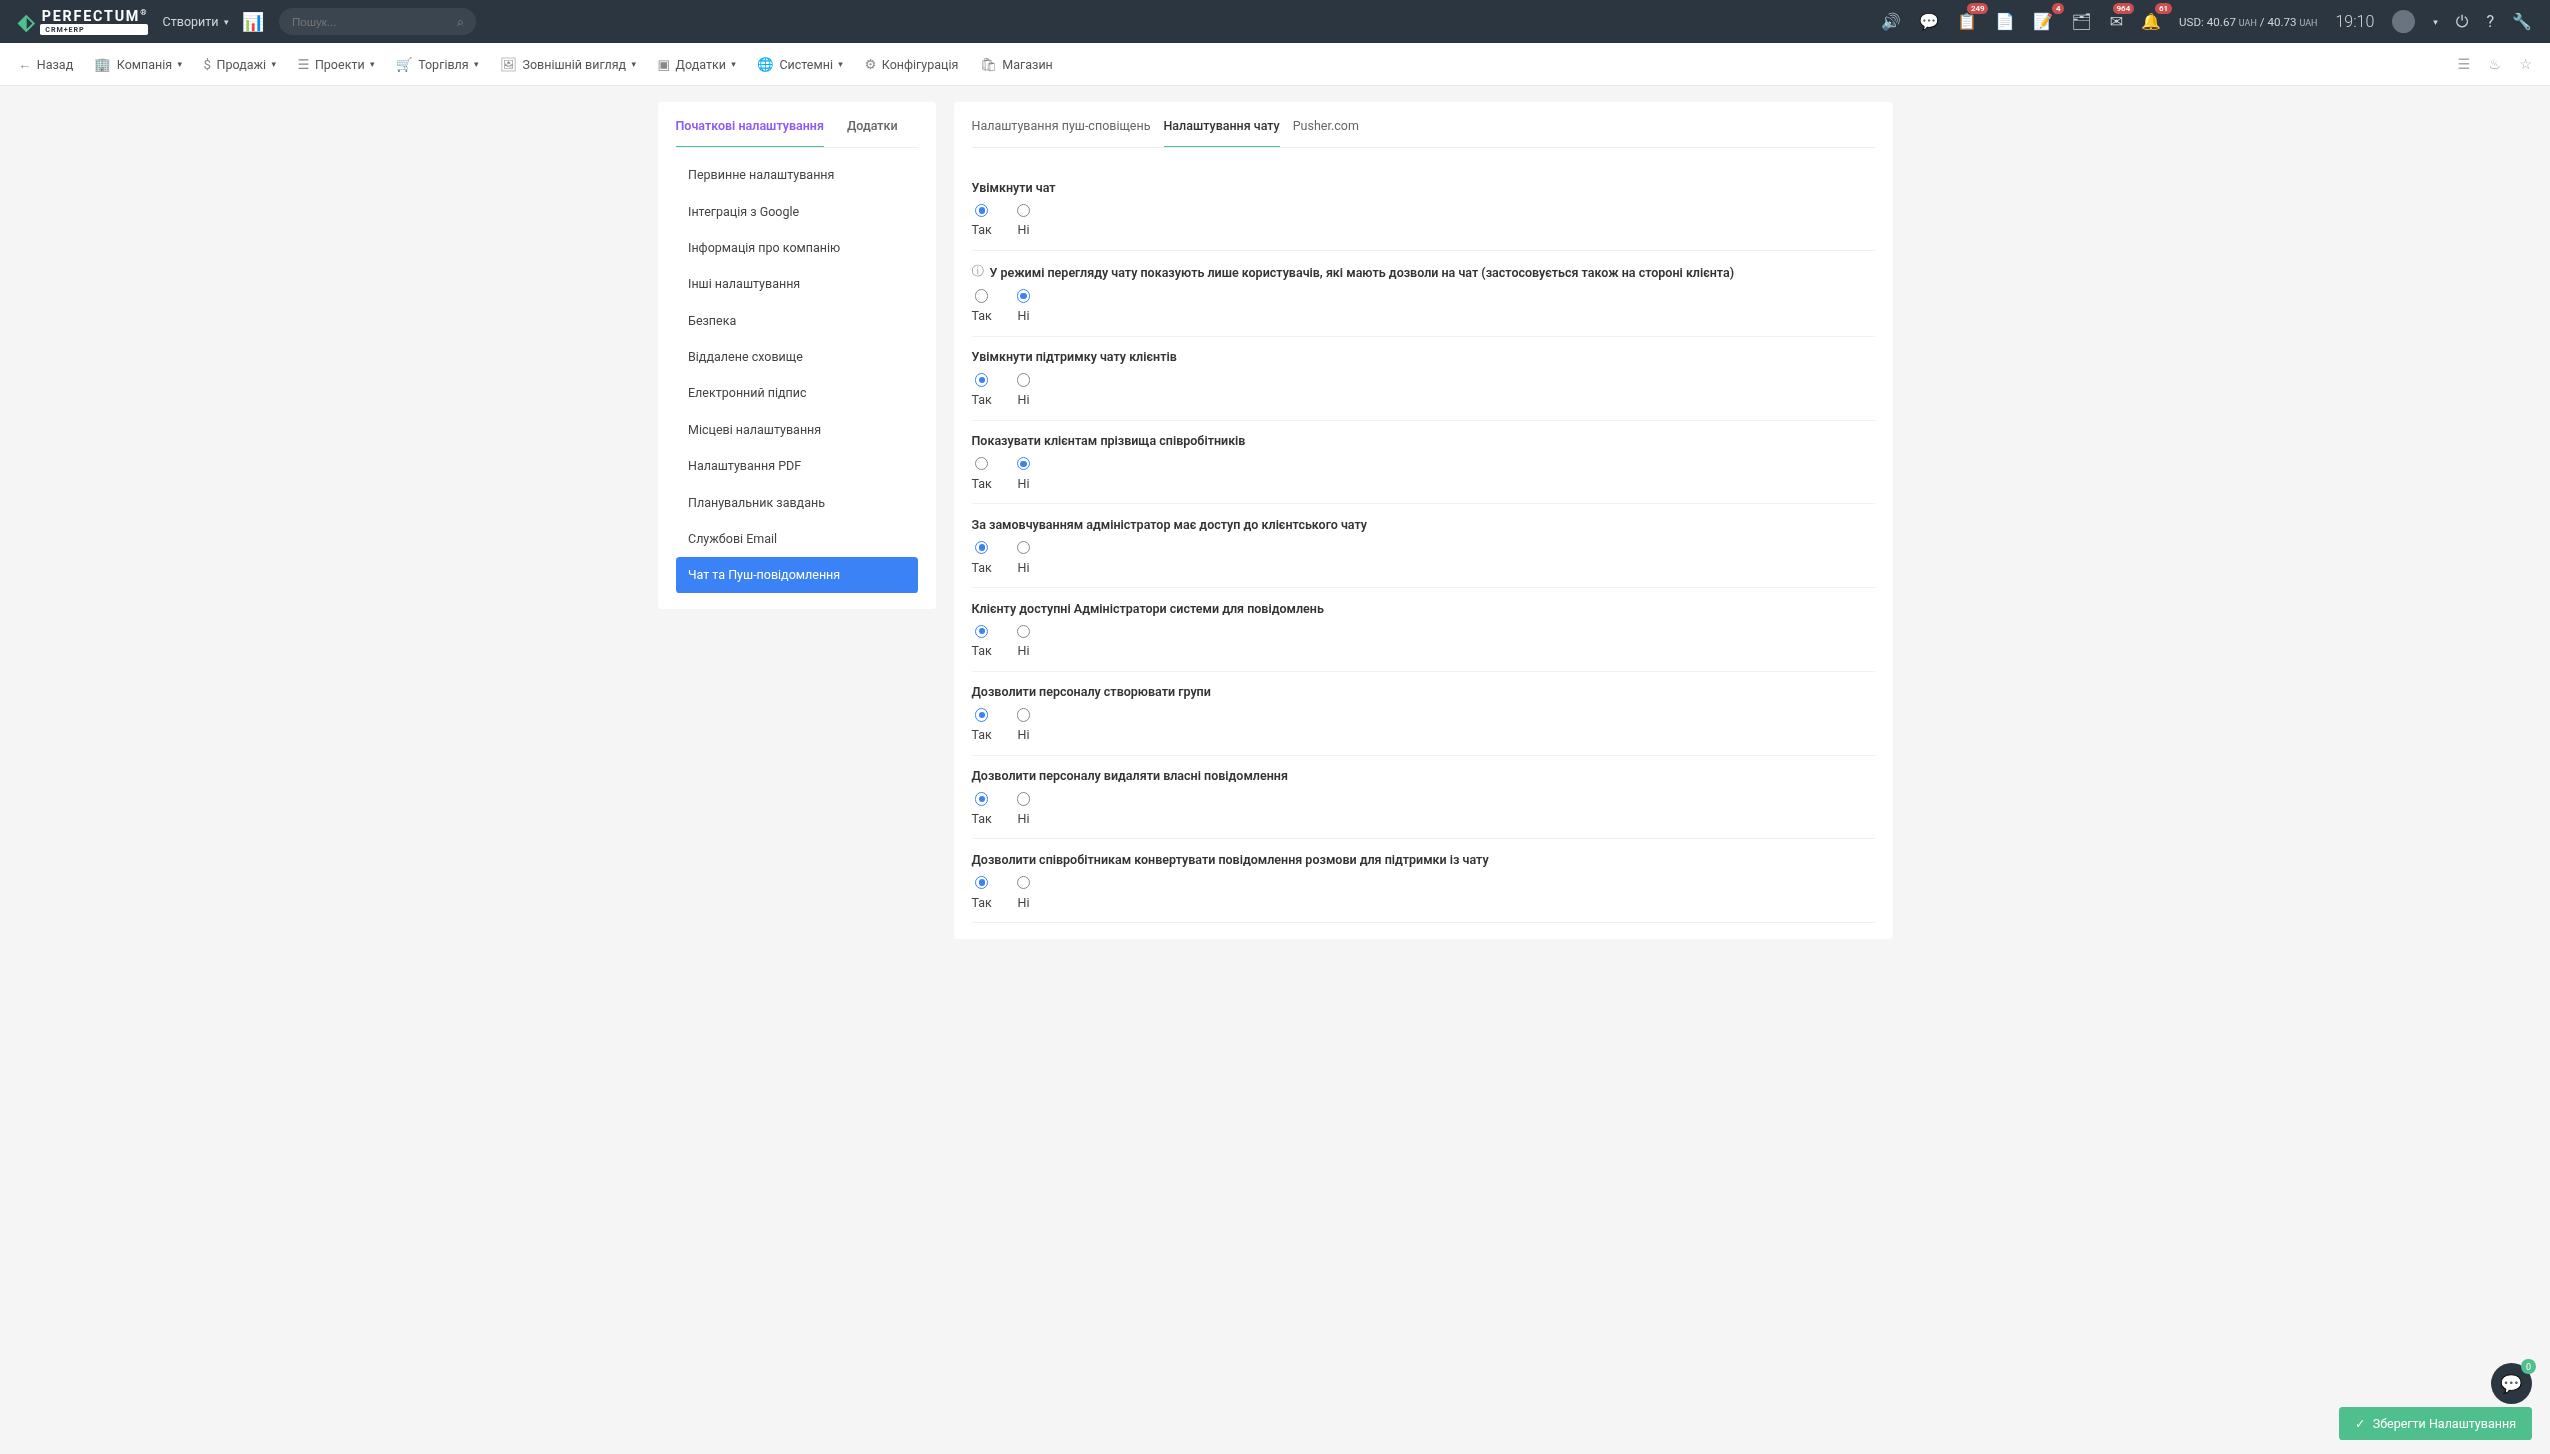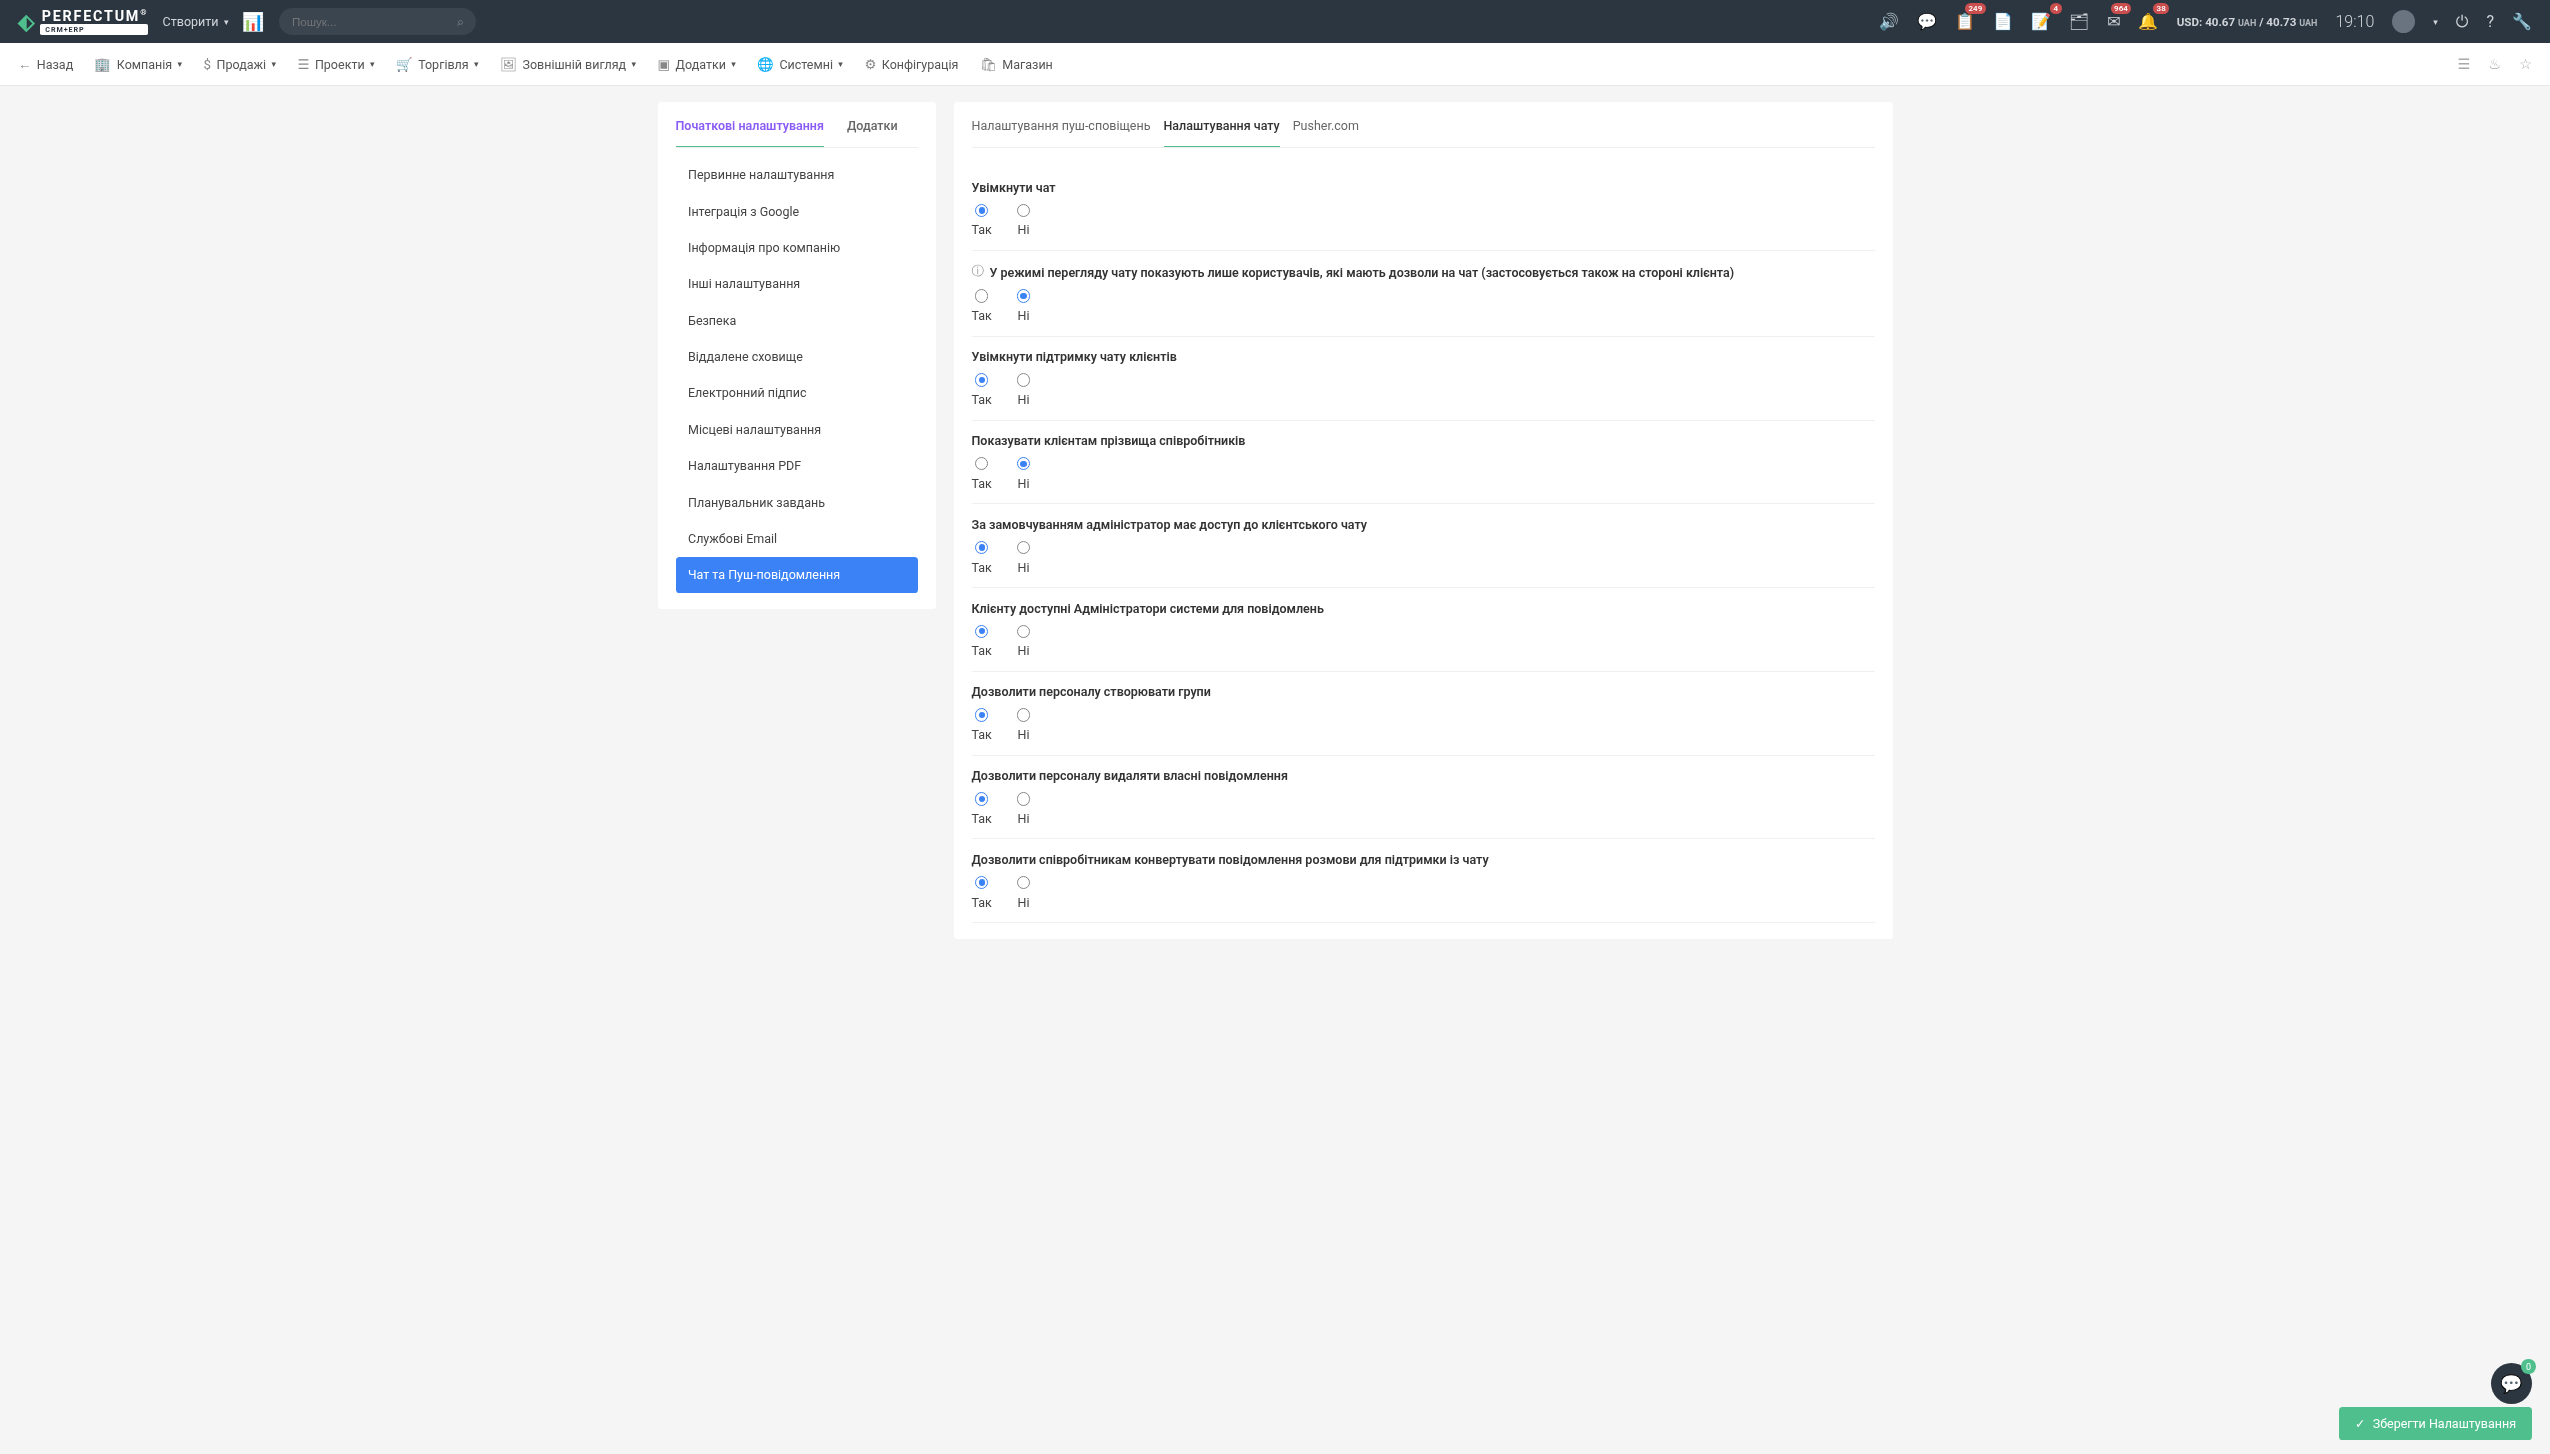--- a/index.html
+++ b/index.html
@@ -12,21 +12,21 @@
   .logo-sub { font-size: 7.2px; background: #fff; color: #2b3640; padding: 0.9px 5.4px; border-radius: 1.8px; letter-spacing: 0.9px; margin-left: -1.8px; }
   .create-btn { display: flex; align-items: center; gap: 5.4px; cursor: pointer; }
   .chevron-down { font-size: 9px; }
   .chart-icon { font-size: 18px; cursor: pointer; }
   .search-box { background: #3a4550; border-radius: 16px; padding: 5.4px 12.5px; display: flex; align-items: center; gap: 7.2px; width: 197px; }
   .search-box input { background: transparent; border: none; outline: none; color: #d0d4d8; flex: 1; font-size: 11.6px; }
   .search-icon { color: #7a8590; font-size: 12.5px; }
   .header-icons { display: flex; align-items: center; gap: 18px; margin-left: auto; }
   .header-icon { position: relative; cursor: pointer; font-size: 16px; color: #d0d4d8; }
   .badge { position: absolute; top: -9px; right: -10.7px; background: #cb4e4e; color: #fff; font-size: 8px; padding: 0.9px 3.6px; border-radius: 7.2px; font-weight: 600; }
-  .currency { font-size: 11.6px; font-weight: bold; }
+  .currency { font-size: 11.6px; }
   .currency .cur-lbl { font-size: 9px; opacity: 0.8; }
   .clock { font-size: 16px; font-weight: 300; }
   .avatar { width: 23px; height: 23px; background: #6a7480; border-radius: 50%; }
 
   
   .nav-bar { background: #fff; height: 43px; display: flex; align-items: center; padding: 0 18px; gap: 21.5px; border-bottom: 0.9px solid #e8e8e8; color: #555; }
   .nav-item { display: flex; align-items: center; gap: 5.4px; cursor: pointer; font-size: 12.5px; }
   .nav-item .nav-icon { font-size: 13.4px; color: #888; }
   .nav-right { margin-left: auto; display: flex; align-items: center; gap: 18px; }
   .nav-right-icon { color: #aaa; cursor: pointer; font-size: 14.3px; }
@@ -89,21 +89,21 @@
   </div>
 
   <div class="header-icons">
     <span class="header-icon">🔊</span>
     <span class="header-icon">💬</span>
     <span class="header-icon">📋<span class="badge">249</span></span>
     <span class="header-icon">📄</span>
     <span class="header-icon">📝<span class="badge">4</span></span>
     <span class="header-icon">🗂</span>
     <span class="header-icon">✉<span class="badge">964</span></span>
-    <span class="header-icon">🔔<span class="badge">38</span></span>
+    <span class="header-icon">🔔<span class="badge">61</span></span>
     <span class="currency">
       <span>USD:</span>
       <span>40.67</span> <span class="cur-lbl">UAH</span>
       <span>/</span>
       <span>40.73</span> <span class="cur-lbl">UAH</span>
     </span>
     <span class="clock">19:10</span>
     <div class="avatar"></div>
     <span class="chevron-down">▾</span>
     <span class="header-icon">⏻</span>

